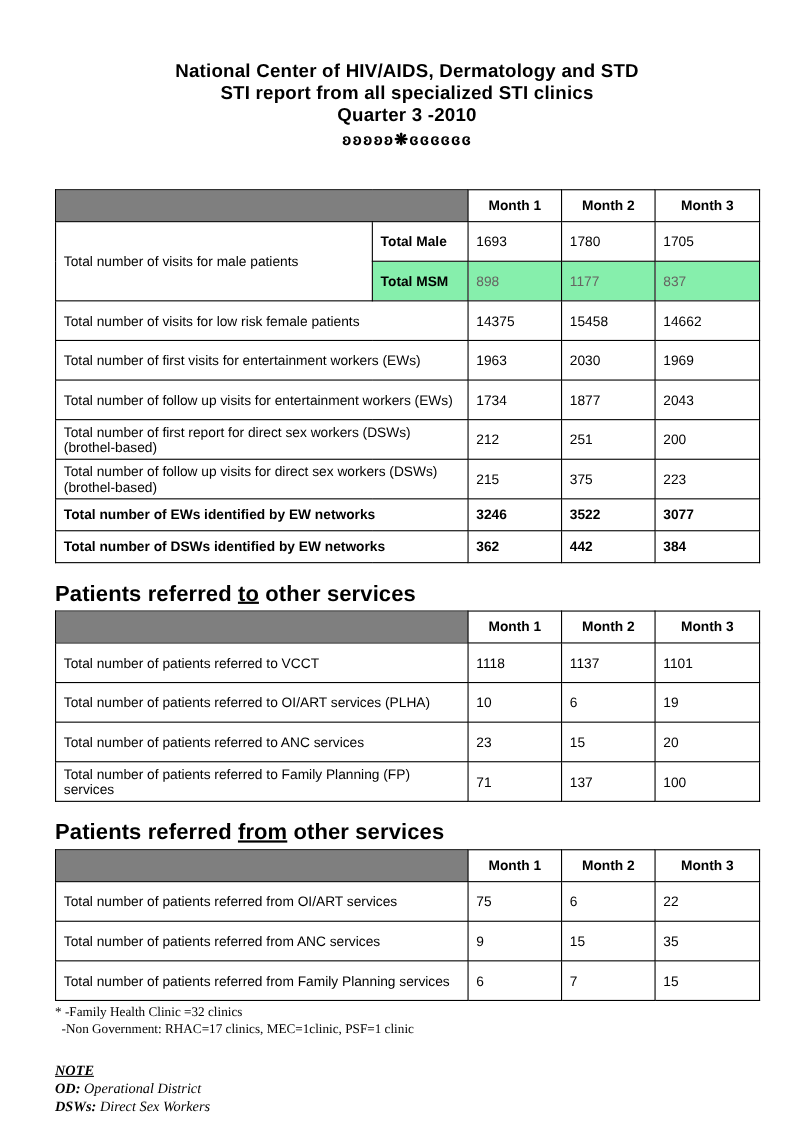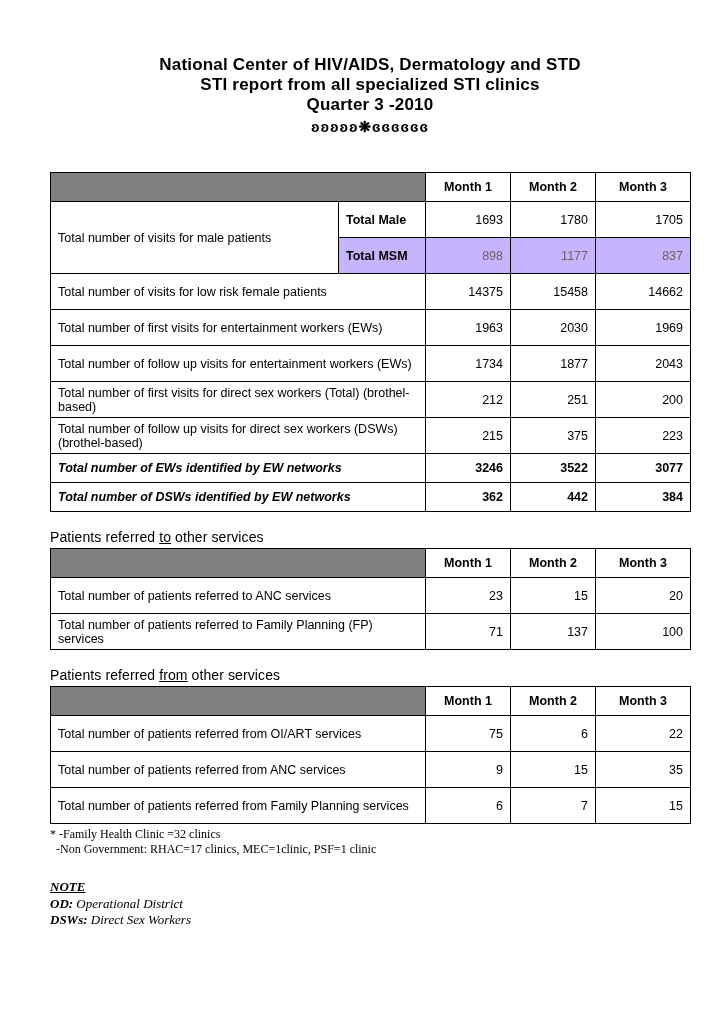--- a/index.html
+++ b/index.html
@@ -42,32 +42,32 @@
   td {
     border: 1.5px solid #000;
     padding: 2px 7px;
     vertical-align: middle;
     overflow: hidden;
   }
   .corner { background: #7f7f7f; }
   .mh { font-weight: bold; text-align: center; height: 22px; }
   .lbl { text-align: left; }
   .sub { font-weight: bold; }
-  .num { text-align: right; }
+  .num { }
   tr.r1 td { height: 24px; }
   tr.r2 td { height: 31px; }
-  tr.shaded td { background: #c4b5fd; }
+  tr.shaded td { background: #86efac; }
   tr.shaded td.num { color: #666462; }
-  tr.boldrow td { font-weight: bold; font-style: italic; }
+  tr.boldrow td { font-weight: bold; }
   tr.boldrow td.num { font-style: normal; }
 
   
   .section-heading {
-    font-size: 14px;
-    font-weight: normal;
+    font-size: 20px;
+    font-weight: bold;
     margin: 17px 0 3px 0;
     letter-spacing: 0.1px;
   }
   .u { text-decoration: underline; }
 
   
   .footnote {
     font-family: "Liberation Serif", serif;
     font-size: 12px;
     line-height: 15px;
@@ -142,21 +142,21 @@
         <td class="num">2030</td>
         <td class="num">1969</td>
       </tr>
       <tr class="r2">
         <td class="lbl" colspan="2">Total number of follow up visits for entertainment workers (EWs)</td>
         <td class="num">1734</td>
         <td class="num">1877</td>
         <td class="num">2043</td>
       </tr>
       <tr class="r2">
-        <td class="lbl" colspan="2">Total number of first visits for direct sex workers (Total) (brothel-based)</td>
+        <td class="lbl" colspan="2">Total number of first report for direct sex workers (DSWs) (brothel-based)</td>
         <td class="num">212</td>
         <td class="num">251</td>
         <td class="num">200</td>
       </tr>
       <tr class="r2">
         <td class="lbl" colspan="2">Total number of follow up visits for direct sex workers (DSWs) (brothel-based)</td>
         <td class="num">215</td>
         <td class="num">375</td>
         <td class="num">223</td>
       </tr>
@@ -186,20 +186,32 @@
           <col style="width:95px">
         </colgroup>
       <tbody>
           <tr class="r1">
         <td class="corner"></td>
         <td class="mh">Month 1</td>
         <td class="mh">Month 2</td>
         <td class="mh">Month 3</td>
       </tr>
       <tr class="r2">
+        <td class="lbl">Total number of patients referred to VCCT</td>
+        <td class="num">1118</td>
+        <td class="num">1137</td>
+        <td class="num">1101</td>
+      </tr>
+      <tr class="r2">
+        <td class="lbl">Total number of patients referred to OI/ART services (PLHA)</td>
+        <td class="num">10</td>
+        <td class="num">6</td>
+        <td class="num">19</td>
+      </tr>
+      <tr class="r2">
         <td class="lbl">Total number of patients referred to ANC services</td>
         <td class="num">23</td>
         <td class="num">15</td>
         <td class="num">20</td>
       </tr>
       <tr class="r2">
         <td class="lbl">Total number of patients referred to Family Planning (FP) services</td>
         <td class="num">71</td>
         <td class="num">137</td>
         <td class="num">100</td>

